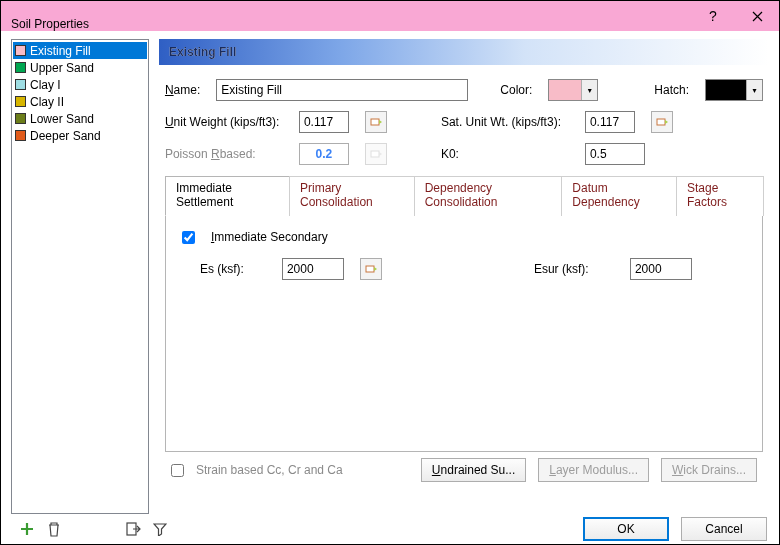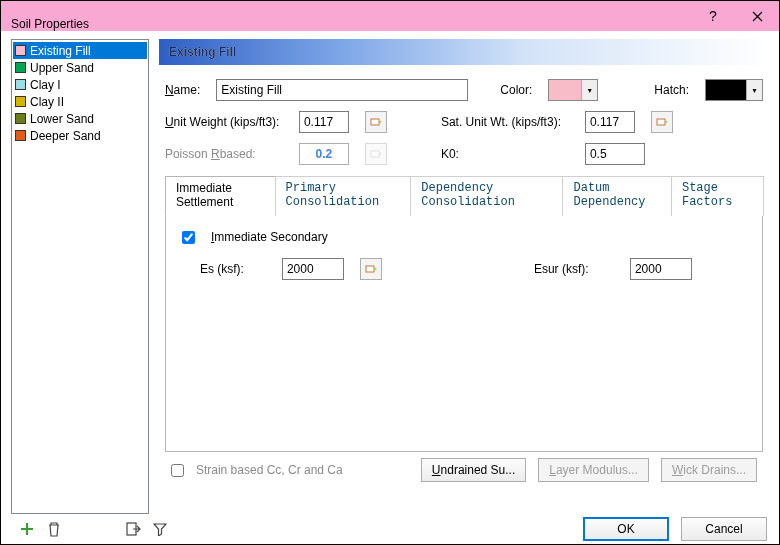--- a/index.html
+++ b/index.html
@@ -24,21 +24,21 @@
 .disabled { color: #8a8a8a; }
 .inp { height: 22px; border: 1px solid #7a7a7a; padding: 0 4px; font-size: 12px; background: #fff; }
 .inp.ro { background: #fff; color: #3b82f6; border-color:#adadad;font-weight:bold; }
 .icon-btn { width: 22px; height: 22px; border: 1px solid #adadad; display: inline-flex; align-items: center; justify-content: center; background: #f4f4f4; }
 .icon-btn.disabled { opacity: 0.45; }
 .color-combo { width: 50px; height: 22px; border: 1px solid #888; display: inline-flex; align-items: center; }
 .color-combo .cc-sw { flex: 1; height: 100%; }
 .color-combo .cc-btn { width: 16px; height: 100%; border-left: 1px solid #adadad; background: #efefef; display: flex; align-items: center; justify-content: center; font-size: 8px; }
 .tabs { display: flex; border-bottom: 1px solid #b5b5b5; margin-top: 6px; }
 .tab { padding: 4px 10px 6px; border: 1px solid #b5b5b5; border-bottom: none; margin-right: -1px; background: #fff; font-size: 12px; position: relative; top: 1px; }
-.tab.inactive { background: #fff; color:#0c4a6e; border-color:#cfcfcf;font-family:Liberation Mono, monospace; }
+.tab.inactive { background: #fff; color:#7f1d1d; border-color:#cfcfcf; }
 .tab.active { background: #fff; border-bottom: 1px solid #fff; }
 .tabbody { border: 1px solid #b5b5b5; border-top: none; height: 236px; padding: 14px 16px; }
 .chk { width: 13px; height: 13px; }
 .bottom-strip { display: flex; align-items: center; padding: 6px 6px; gap: 12px; }
 .btn { height: 24px; border: 1px solid #adadad; background: linear-gradient(#fdfdfd,#ececec); padding: 0 10px; font-size: 12px; display: inline-flex; align-items: center; justify-content: center; min-width: 86px; }
 .btn.disabled { color: #9d9d9d; background:#f4f4f4; }
 .footer { display: flex; align-items: center; padding: 4px 12px 4px 18px; gap: 12px; height: 30px; }
 .ok-btn { border: 2px solid #0078d7 !important; }
 .footer-spacer { flex:1; }
 svg { display:block; }

